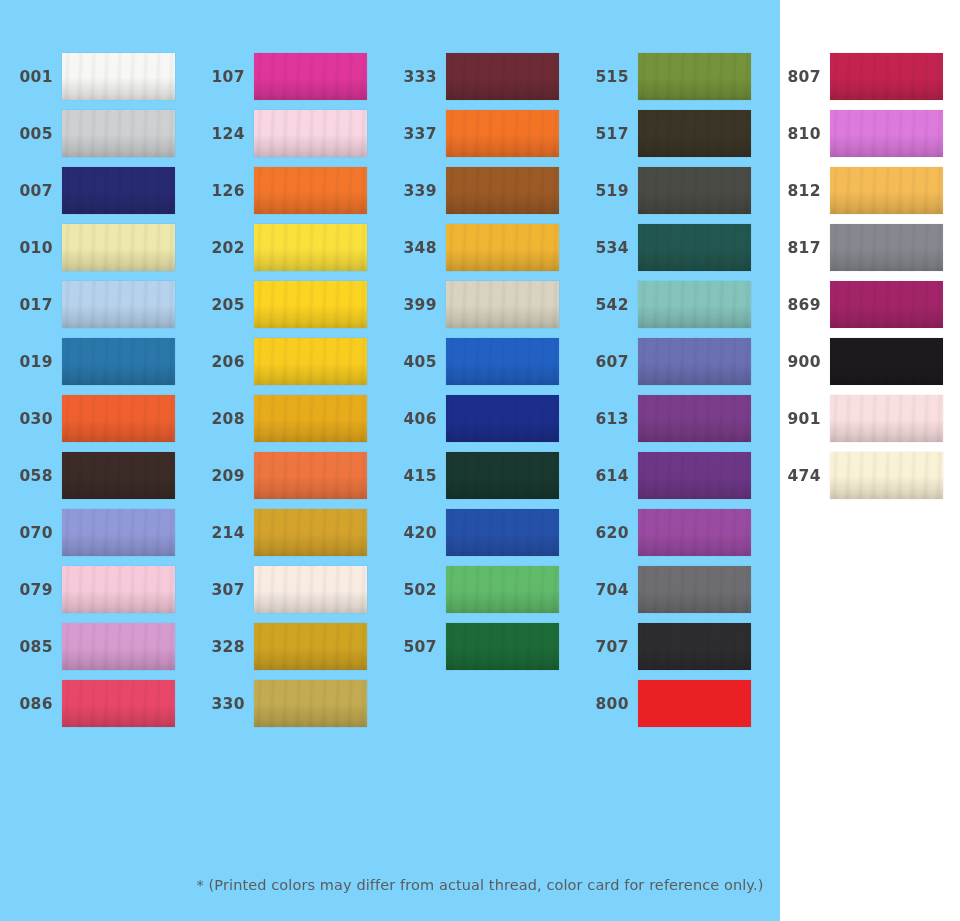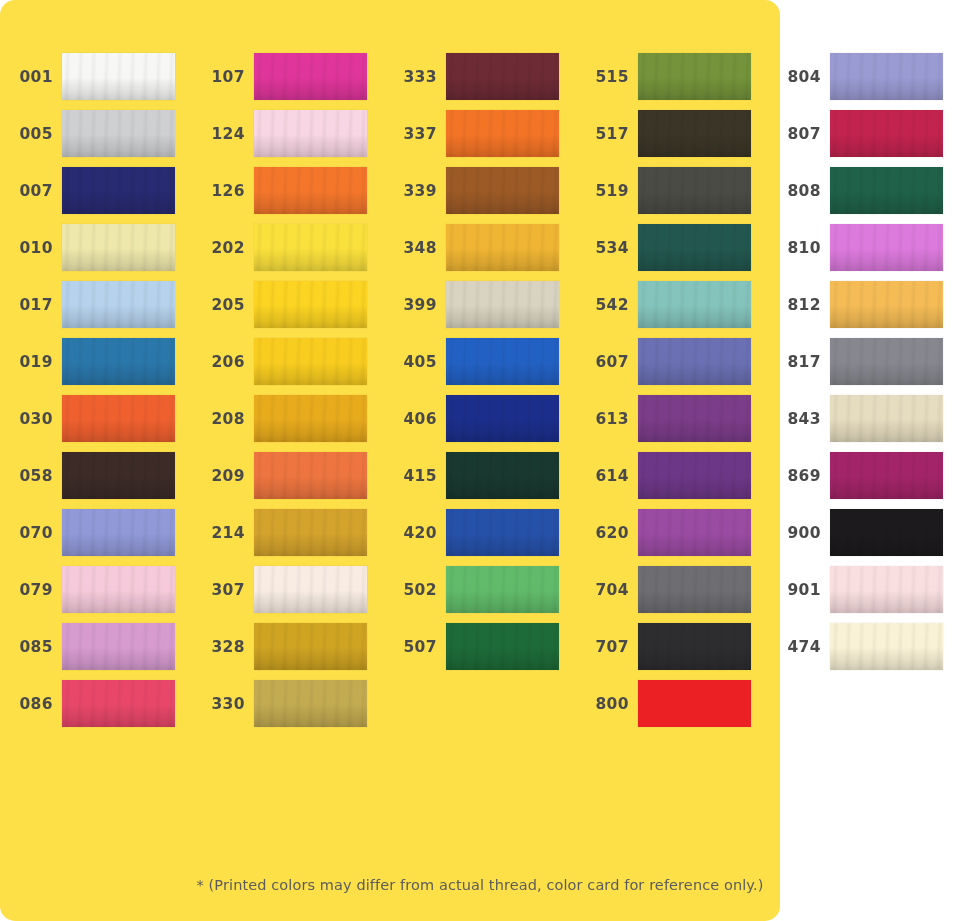--- a/index.html
+++ b/index.html
@@ -11,22 +11,21 @@
     width: 960px;
     height: 921px;
     font-family: "Liberation Sans", sans-serif;
     position: relative;
     overflow: hidden;
   }
   #card {
     position: relative;
     width: 780px;
     height: 921px;
-    background: #fde047;
-    border-radius: 15px;
+    background: #7dd3fc;
   }
   .columns {
     position: absolute;
     left: 0;
     top: 0;
     width: 960px;
     height: 845px;
     display: flex;
     flex-direction: row;
   }
@@ -296,46 +295,34 @@
           <span class="swatch-code">707</span>
           <div class="swatch-chip" style="background-color: rgb(45, 45, 48);"></div>
         </div>
         <div class="swatch-row">
           <span class="swatch-code">800</span>
           <div class="swatch-chip flat" style="background-color: rgb(234, 32, 36);"></div>
         </div>
       </div>
       <div class="column">
         <div class="swatch-row">
-          <span class="swatch-code">804</span>
-          <div class="swatch-chip" style="background-color: rgb(154, 155, 211);"></div>
-        </div>
-        <div class="swatch-row">
           <span class="swatch-code">807</span>
           <div class="swatch-chip" style="background-color: rgb(195, 35, 79);"></div>
         </div>
         <div class="swatch-row">
-          <span class="swatch-code">808</span>
-          <div class="swatch-chip" style="background-color: rgb(31, 97, 73);"></div>
-        </div>
-        <div class="swatch-row">
           <span class="swatch-code">810</span>
           <div class="swatch-chip" style="background-color: rgb(221, 122, 222);"></div>
         </div>
         <div class="swatch-row">
           <span class="swatch-code">812</span>
           <div class="swatch-chip" style="background-color: rgb(245, 188, 86);"></div>
         </div>
         <div class="swatch-row">
           <span class="swatch-code">817</span>
           <div class="swatch-chip" style="background-color: rgb(135, 135, 143);"></div>
-        </div>
-        <div class="swatch-row">
-          <span class="swatch-code">843</span>
-          <div class="swatch-chip" style="background-color: rgb(230, 220, 192);"></div>
         </div>
         <div class="swatch-row">
           <span class="swatch-code">869</span>
           <div class="swatch-chip" style="background-color: rgb(163, 36, 105);"></div>
         </div>
         <div class="swatch-row">
           <span class="swatch-code">900</span>
           <div class="swatch-chip" style="background-color: rgb(28, 26, 28);"></div>
         </div>
         <div class="swatch-row">

